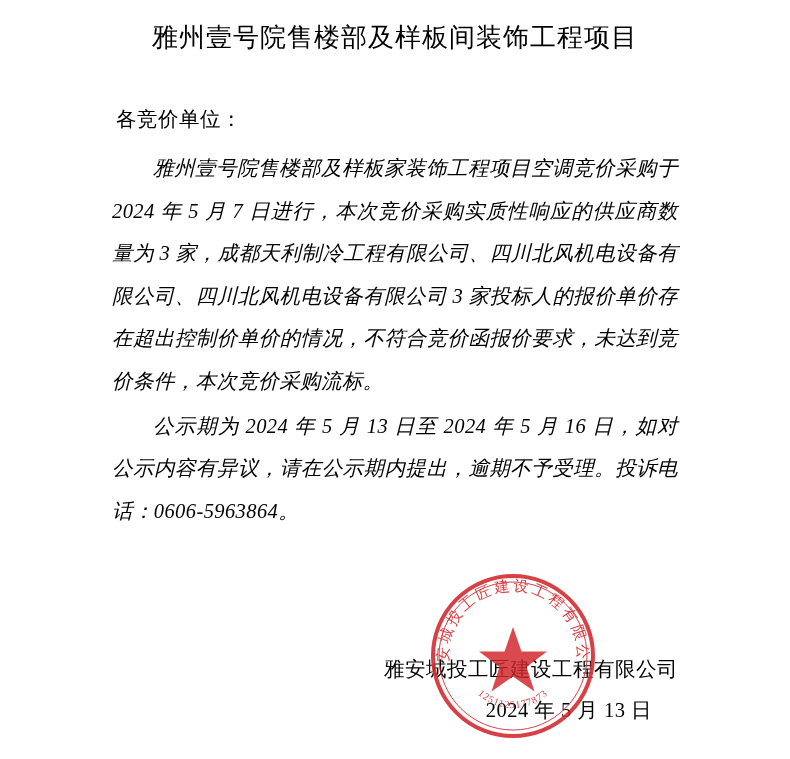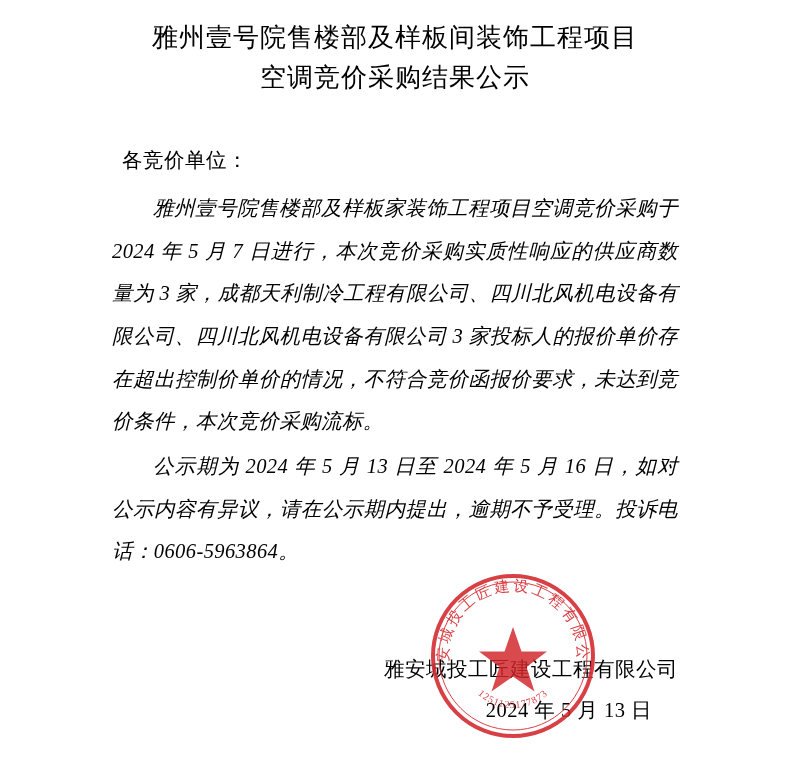--- a/index.html
+++ b/index.html
@@ -36,21 +36,21 @@
     white-space: nowrap;
   }
   .body-block {
     margin: 40px 112px 0 112px;
     font-size: 20.5px;
     line-height: 2.08;
     text-align: justify;
     text-justify: inter-ideograph;
   }
   .salutation {
-    margin: 0 0 6px 10px;
+    margin: 0 0 6px 4px;
     letter-spacing: 0.5px;
   }
   .para {
     margin: 0;
     text-indent: 2em;
     letter-spacing: 0.4px;
     font-style: italic;
   }
   .para + .para {
     margin-top: 2px;
@@ -88,21 +88,20 @@
     display: block;
   }
 </style>
 </head>
 <body>
 
 <div class="page">
 
   <div class="doc-title">
     <span class="tline">雅州壹号院售楼部及样板间装饰工程项目</span>
-    <span class="tline">空调竞价采购结果公示</span>
   </div>
 
   <div class="body-block">
     <p class="salutation">各竞价单位：</p>
     <p class="para">雅州壹号院售楼部及样板家装饰工程项目空调竞价采购于 2024 年 5 月 7 日进行，本次竞价采购实质性响应的供应商数量为 3 家，成都天利制冷工程有限公司、四川北风机电设备有限公司、四川北风机电设备有限公司 3 家投标人的报价单价存在超出控制价单价的情况，不符合竞价函报价要求，未达到竞价条件，本次竞价采购流标。</p>
     <p class="para">公示期为 2024 年 5 月 13 日至 2024 年 5 月 16 日，如对公示内容有异议，请在公示期内提出，逾期不予受理。投诉电话：0606-5963864。</p>
   </div>
 
   <div class="seal">
     <svg width="170" height="170" viewBox="0 0 170 170" xmlns="http://www.w3.org/2000/svg">

